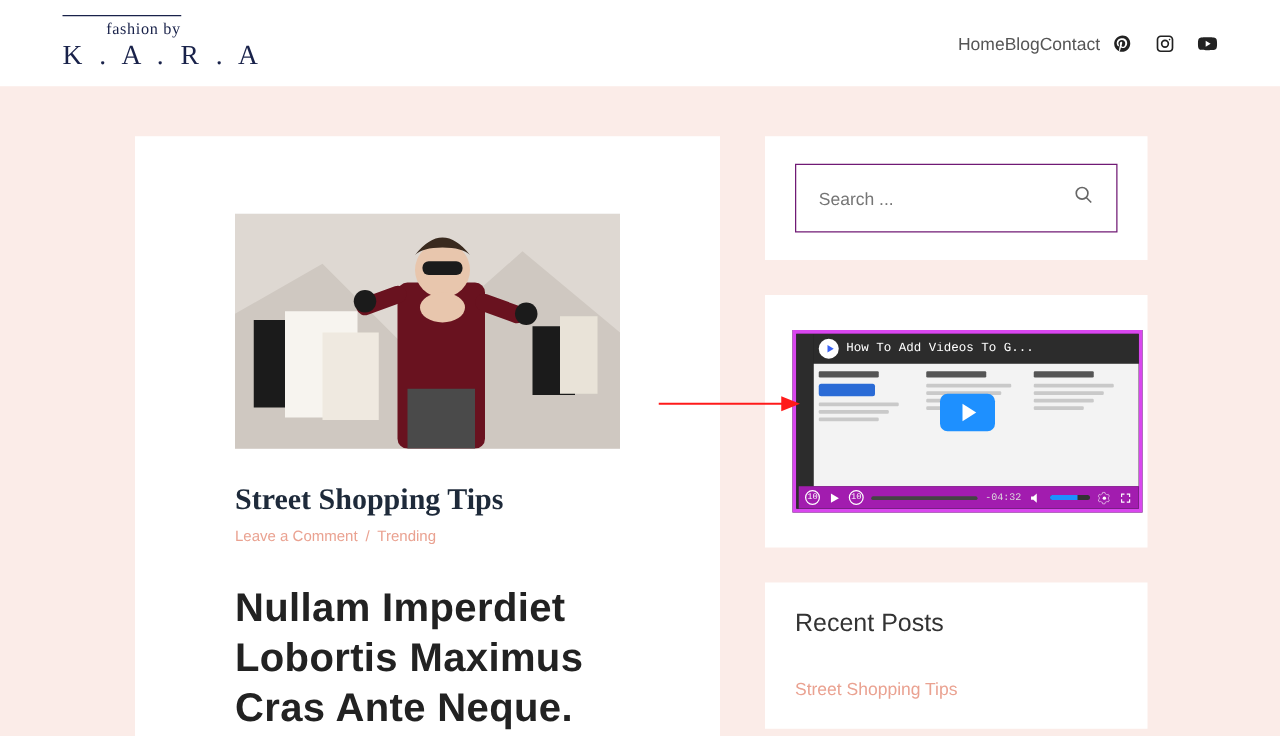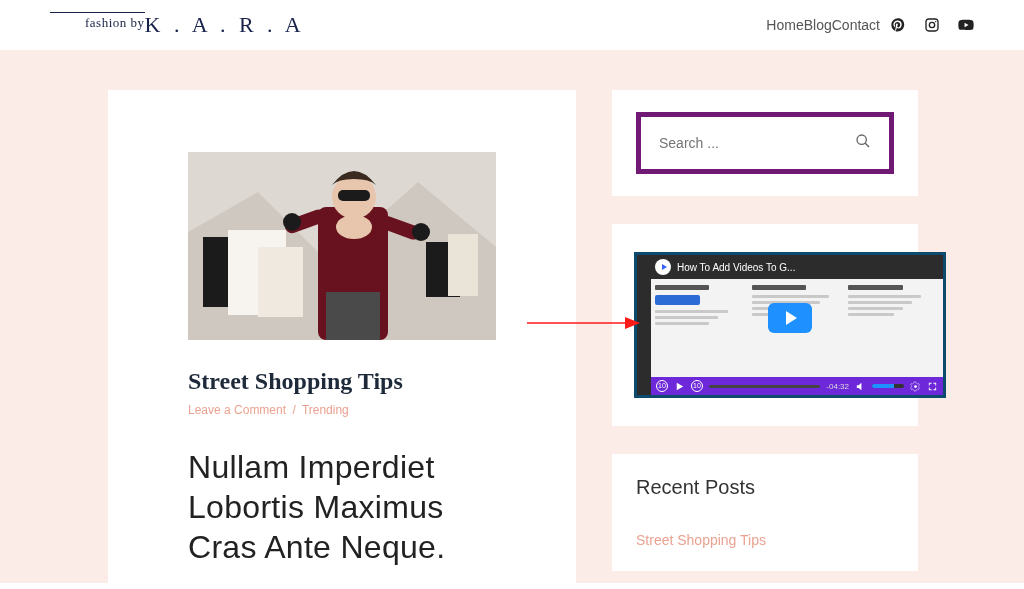--- a/index.html
+++ b/index.html
@@ -1,68 +1,68 @@
 <!DOCTYPE html>
 <html><head>
   <meta charset="utf-8">
   <style>
     * { margin: 0; padding: 0; box-sizing: border-box; }
     html, body { width: 1024px; height: 589px; overflow: hidden; }
     body { font-family: -apple-system, Segoe UI, Helvetica, Arial, sans-serif; background:#fff; color:#333; }
 
     
     .header { display:flex; align-items:center; justify-content:space-between; padding:12px 50px; background:#fff; }
-    .logo { display:flex; align-items:flex-start; }
+    .logo { display:flex; flex-direction:column; align-items:flex-start; }
     .logo-top { font-family: cursive; font-size:13px; color:#19224a; letter-spacing:.5px; border-top:1px solid #19224a; padding-top:2px; padding-left:35px; }
     .logo-main { font-family: Georgia, serif; font-size:22px; font-weight:400; color:#19224a; letter-spacing:4px; }
     .nav { display:flex; align-items:center; }
     .nav a { text-decoration:none; color:#555; font-size:14px; cursor:pointer; }
     .social { display:flex; align-items:center; gap:18px; margin-left:10px; }
     .social span { color:#222; cursor:pointer; }
     .social svg { width:16px; height:16px; fill:#222; display:block; }
 
     
     .page { background:#fbece8; padding:40px 105px 0 108px; height:calc(589px - 56px); }
     .columns { display:flex; gap:36px; }
 
     
     .post-card { background:#fff; width:468px; padding:62px 80px 0 80px; flex-shrink:0; height:600px; }
     .post-image { width:308px; height:188px; background:#d8d3ce; overflow:hidden; position:relative; }
     .post-image svg { width:100%; height:100%; display:block; }
     .post-title { font-family: Georgia, 'Times New Roman', serif; font-size:24px; color:#1e2a3a; margin-top:28px; }
     .meta { margin-top:8px; font-size:12px; }
     .meta a { color:#eaa291; text-decoration:none; cursor:pointer;margin-top:30px; }
     .meta .sep { color:#eaa291; margin:0 3px; }
-    .excerpt { font-size:32px; font-weight:400; line-height:1.25; color:#222; margin-top:30px; letter-spacing:.3px; }
+    .excerpt { font-size:32px; font-weight:700; line-height:1.25; color:#222; margin-top:30px; letter-spacing:.3px; }
 
     
     .sidebar { display:flex; flex-direction:column; gap:28px; flex-shrink:0; width:306px; }
 
     .widget { background:#fff; padding:22px 24px; }
-    .search-widget { padding:16px 18px; border:5px solid #701a75; display:flex; align-items:center; justify-content:space-between; }
+    .search-widget { padding:16px 18px; border:1px solid #701a75; display:flex; align-items:center; justify-content:space-between; }
     .search-widget input { border:none; outline:none; font-size:14px; width:200px; color:#555; background:transparent; }
     .search-widget .search-btn { cursor:pointer; }
     .search-widget .search-btn svg { width:16px; height:16px; stroke:#666; fill:none; stroke-width:2; }
 
     
     .video-widget { padding:28px 22px; }
-    .video-frame { border:3px solid #0c4a6e; width:312px; height:146px; background:#1b1b1b; position:relative; font-family: Liberation Sans, sans-serif; overflow:hidden; }
+    .video-frame { border:3px solid #d946ef; width:280px; height:146px; background:#1b1b1b; position:relative; font-family: Liberation Mono, monospace; overflow:hidden; }
     .video-sidebar { position:absolute; left:0; top:0; bottom:0; width:14px; background:#2c2c2c; }
     .video-topbar { position:absolute; left:14px; right:0; top:0; height:24px; background:#2c2c2c; display:flex; align-items:center; gap:6px; padding-left:4px; }
     .video-logo { width:16px; height:16px; border-radius:50%; background:#fff; display:flex; align-items:center; justify-content:center; }
     .video-logo-inner { width:0; height:0; border-left:5px solid #3a63f5; border-top:3px solid transparent; border-bottom:3px solid transparent; margin-left:2px; }
     .video-title { color:#fff; font-size:10px; white-space:nowrap; overflow:hidden; text-overflow:ellipsis; max-width:170px; }
     .video-body { position:absolute; left:14px; right:0; top:24px; bottom:18px; background:#f3f3f3; display:flex; justify-content:center; align-items:flex-start; padding:6px 4px; gap:6px; }
     .mock-col { flex:1; display:flex; flex-direction:column; gap:3px; }
     .mock-line { height:3px; background:#c9c9c9; border-radius:1px; }
     .mock-col .hdr { height:5px; width:60%; background:#555; border-radius:1px; margin-bottom:2px;}
     .mock-col.first .tag { width:45px; height:10px; background:#2a6bd6; border-radius:2px; margin-bottom:2px;}
     .play-btn { position:absolute; left:50%; top:45%; transform:translate(-50%,-50%); width:44px; height:30px; background:#1e90ff; border-radius:6px; display:flex; align-items:center; justify-content:center; cursor:pointer; }
     .play-btn::after { content:""; width:0; height:0; border-left:11px solid #fff; border-top:7px solid transparent; border-bottom:7px solid transparent; margin-left:2px;}
-    .video-controls { position:absolute; left:14px; right:0; bottom:0; height:18px; background:#6d28d9; display:flex; align-items:center; gap:6px; padding:0 5px; color:#fff; font-size:8px; }
+    .video-controls { position:absolute; left:2px; right:0; bottom:0; height:18px; background:#a21caf; display:flex; align-items:center; gap:6px; padding:0 5px; color:#fff; font-size:8px; }
     .ctrl { display:flex; align-items:center; justify-content:center; cursor:pointer; }
     .ctrl svg { width:11px; height:11px; fill:#fff; }
     .ctrl.rewind, .ctrl.forward { font-size:7px; border:1px solid #fff; border-radius:50%; width:12px; height:12px; line-height:10px; text-align:center; }
     .progress { flex:1; height:3px; background:#444; position:relative; border-radius:2px; }
     .time-remaining { font-size:8px; color:#ddd; }
     .volbar { width:32px; height:4px; background:#333; position:relative; border-radius:2px; overflow:hidden; }
     .volbar::after{content:"";position:absolute;left:0;top:0;bottom:0;width:70%;background:#1e90ff;}
 
     
     .widget-title { font-size:20px; font-weight:400; color:#333; margin-bottom:32px; }

